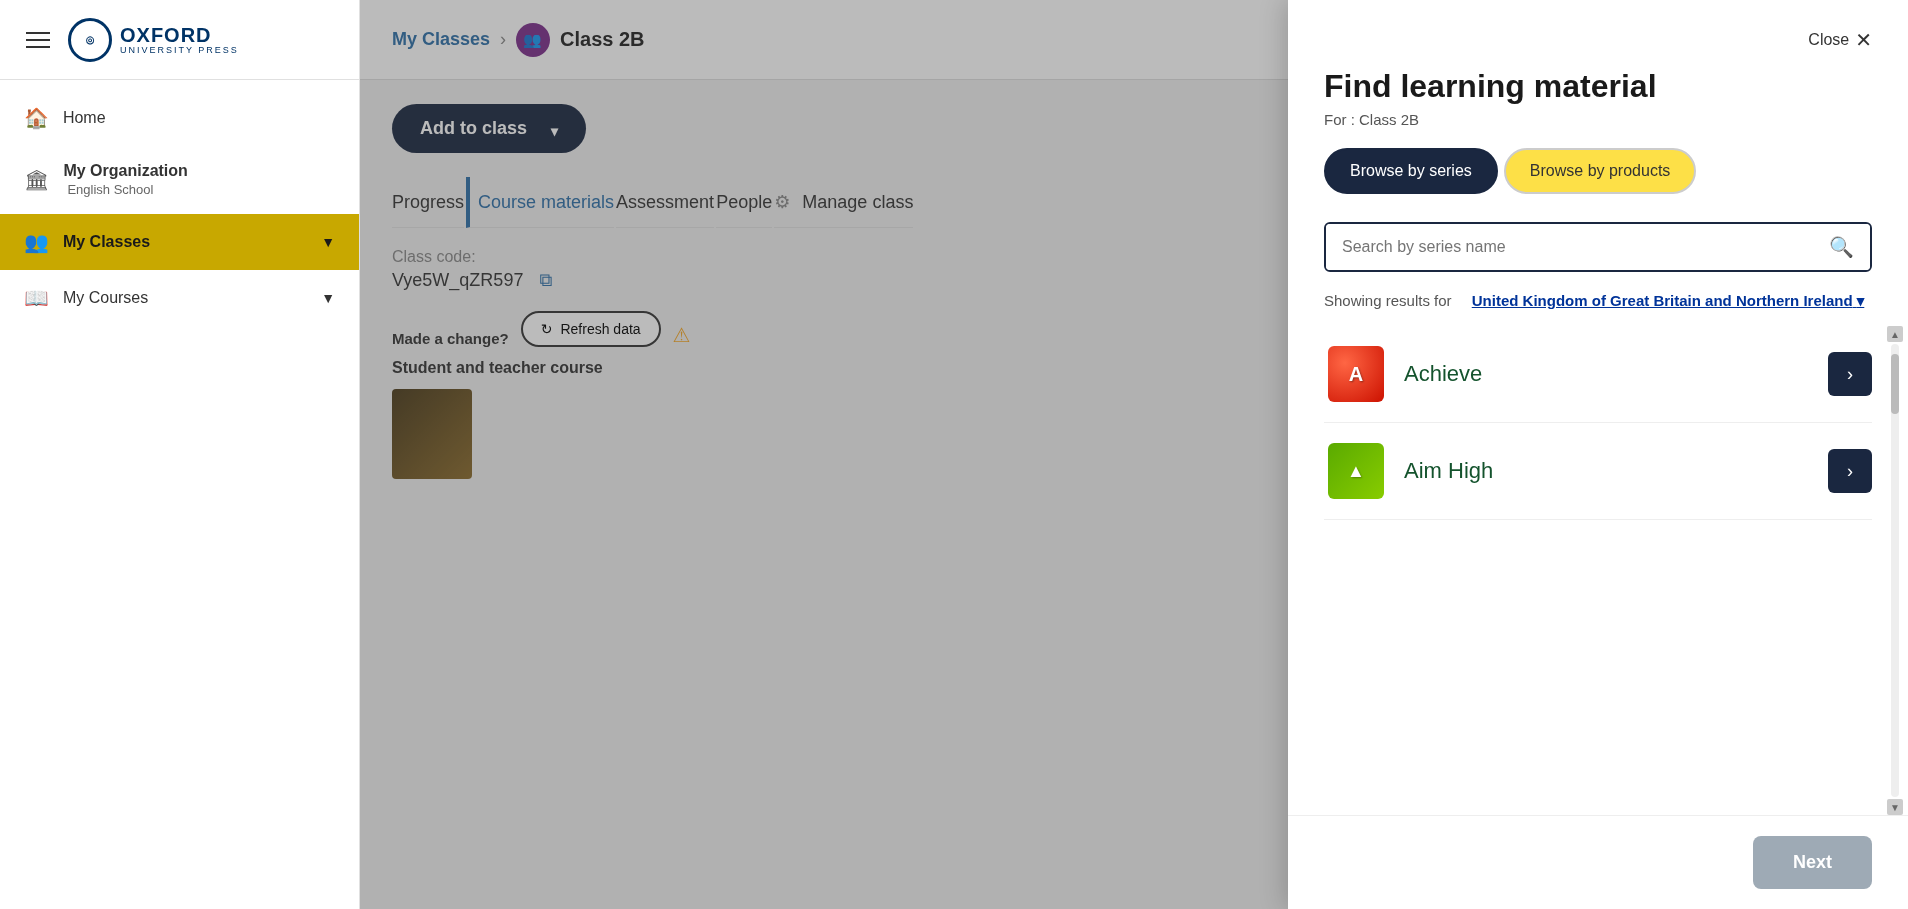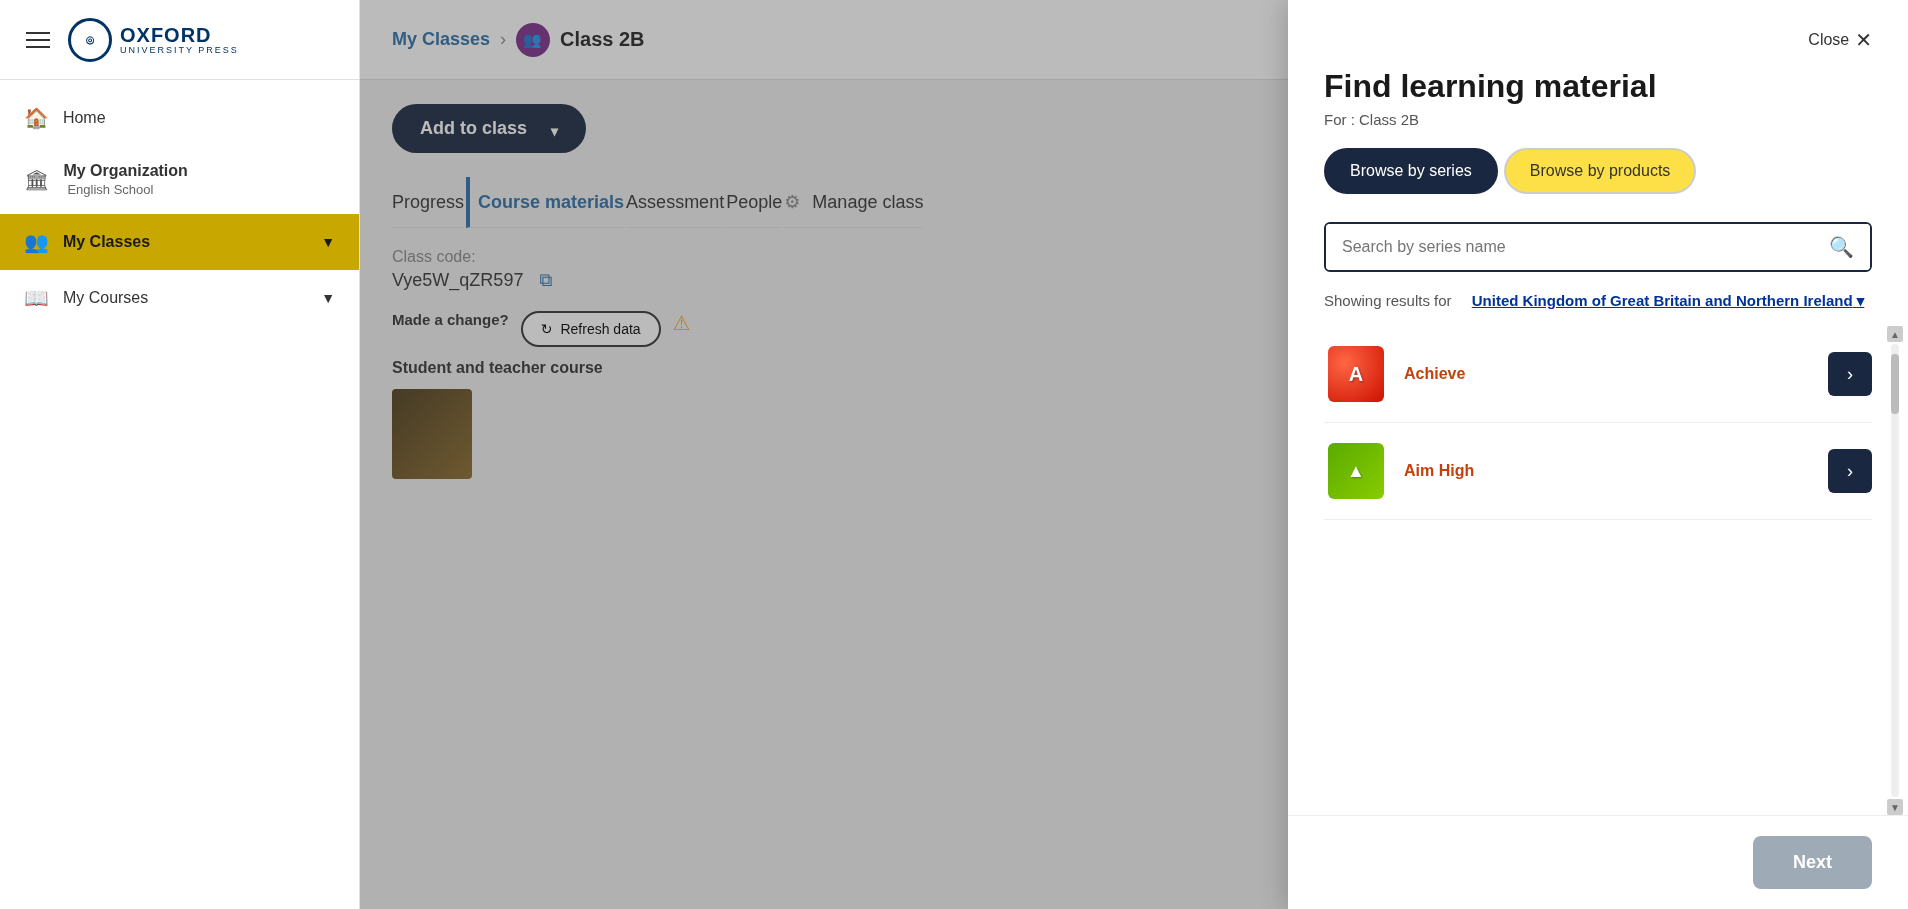--- a/index.html
+++ b/index.html
@@ -91,29 +91,29 @@
       display: inline-flex; align-items: flex-end; gap: 24px; cursor: pointer;
       margin-bottom: 24px;
     }
     .add-to-class-btn .arrow { font-size: 14px; }
 
     .sub-nav { display: flex; flex-direction: row; gap: 2px; margin-top: 0; }
     .sub-nav-item {
       padding: 14px 0; font-size: 18px; color: #333; cursor: pointer;
       border-bottom: 1px solid #e0e0e0; display: flex; align-items: center; gap: 12px;
     }
-    .sub-nav-item.active { color: #2d6fa8; border-left: 4px solid #2d6fa8; padding-left: 8px; font-weight: 700; text-align: center; }
+    .sub-nav-item.active { color: #2d6fa8; border-left: 4px solid #2d6fa8; padding-left: 8px; font-weight: 400; text-align: center; }
     .sub-nav-item .gear { font-size: 18px; color: #888; }
 
     .class-code-section { margin-top: 20px; color: #888; font-size: 16px; }
     .class-code-val { font-size: 18px; color: #333; font-weight: 500; display: flex; align-items: center; gap: 16px; margin-top: 4px; }
     .copy-icon { color: #2d6fa8; cursor: pointer; font-size: 18px; }
 
     .info-section { margin-top: 20px; }
-    .refresh-area { display: flex; align-items: flex-start; gap: 12px; margin-bottom: 12px; }
+    .refresh-area { display: flex; align-items: flex-end; gap: 12px; margin-bottom: 12px; }
     .refresh-text { font-weight: 700; font-size: 15px; color: #333; }
     .refresh-btn {
       background: #fff; border: 2px solid #333; border-radius: 24px;
       padding: 8px 18px; font-size: 14px; display: flex; align-items: center; gap: 8px; cursor: pointer;
     }
     .warn-icon { color: #f5a623; font-size: 20px; }
 
     
     .overlay-panel {
       position: absolute;
@@ -164,21 +164,21 @@
 
     .results-list { flex: 1; overflow-y: auto; padding: 0 36px; position: relative; }
     .result-item {
       display: flex; align-items: center; gap: 16px;
       padding: 16px 0; border-bottom: 1px solid #eee;
     }
     .result-thumb {
       width: 64px; height: 64px; border-radius: 8px; overflow: hidden; flex-shrink: 0;
       display: flex; align-items: center; justify-content: center;
     }
-    .result-name { flex: 1; font-size: 16px; color: #c2410c; font-weight: 700; }
+    .result-name { flex: 1; font-size: 22px; color: #14532d; font-weight: 400; }
     .result-arrow-btn {
       background: #1a2740; border: none; border-radius: 6px;
       width: 44px; height: 44px; display: flex; align-items: center; justify-content: center;
       cursor: pointer; color: #fff; font-size: 18px;
     }
 
     .scrollbar-area {
       position: absolute; right: 8px; top: 0; bottom: 0; width: 10px;
       display: flex; flex-direction: column; align-items: center;
     }

